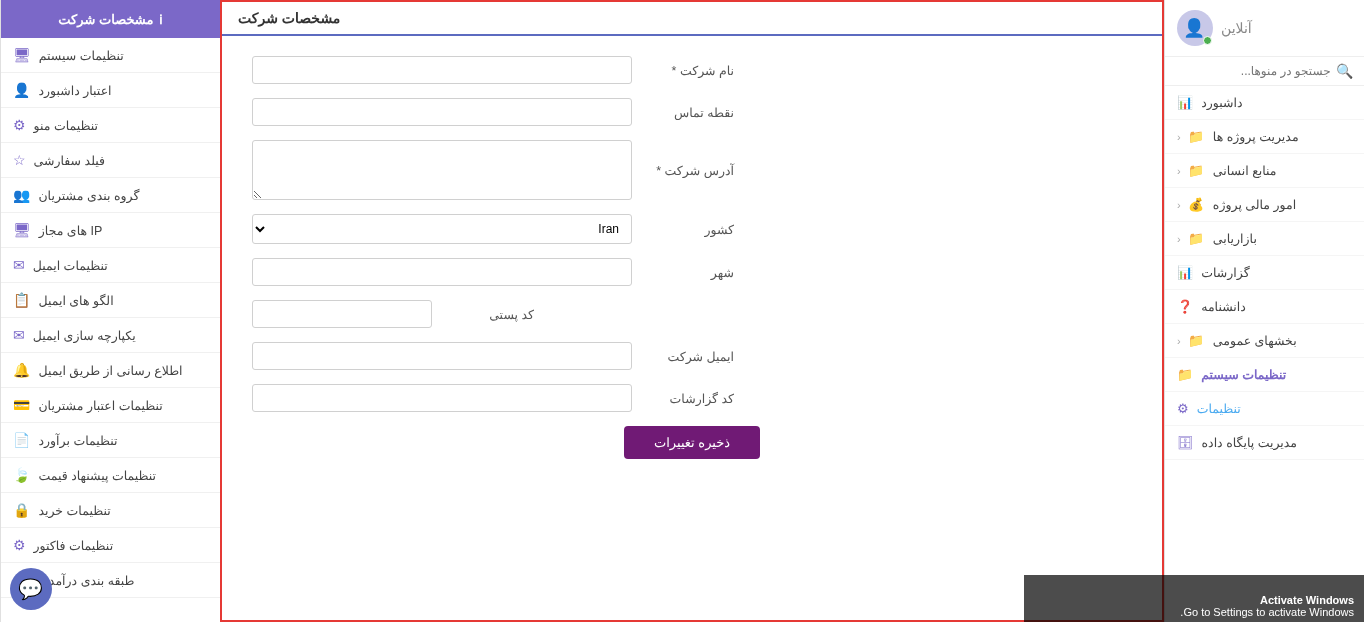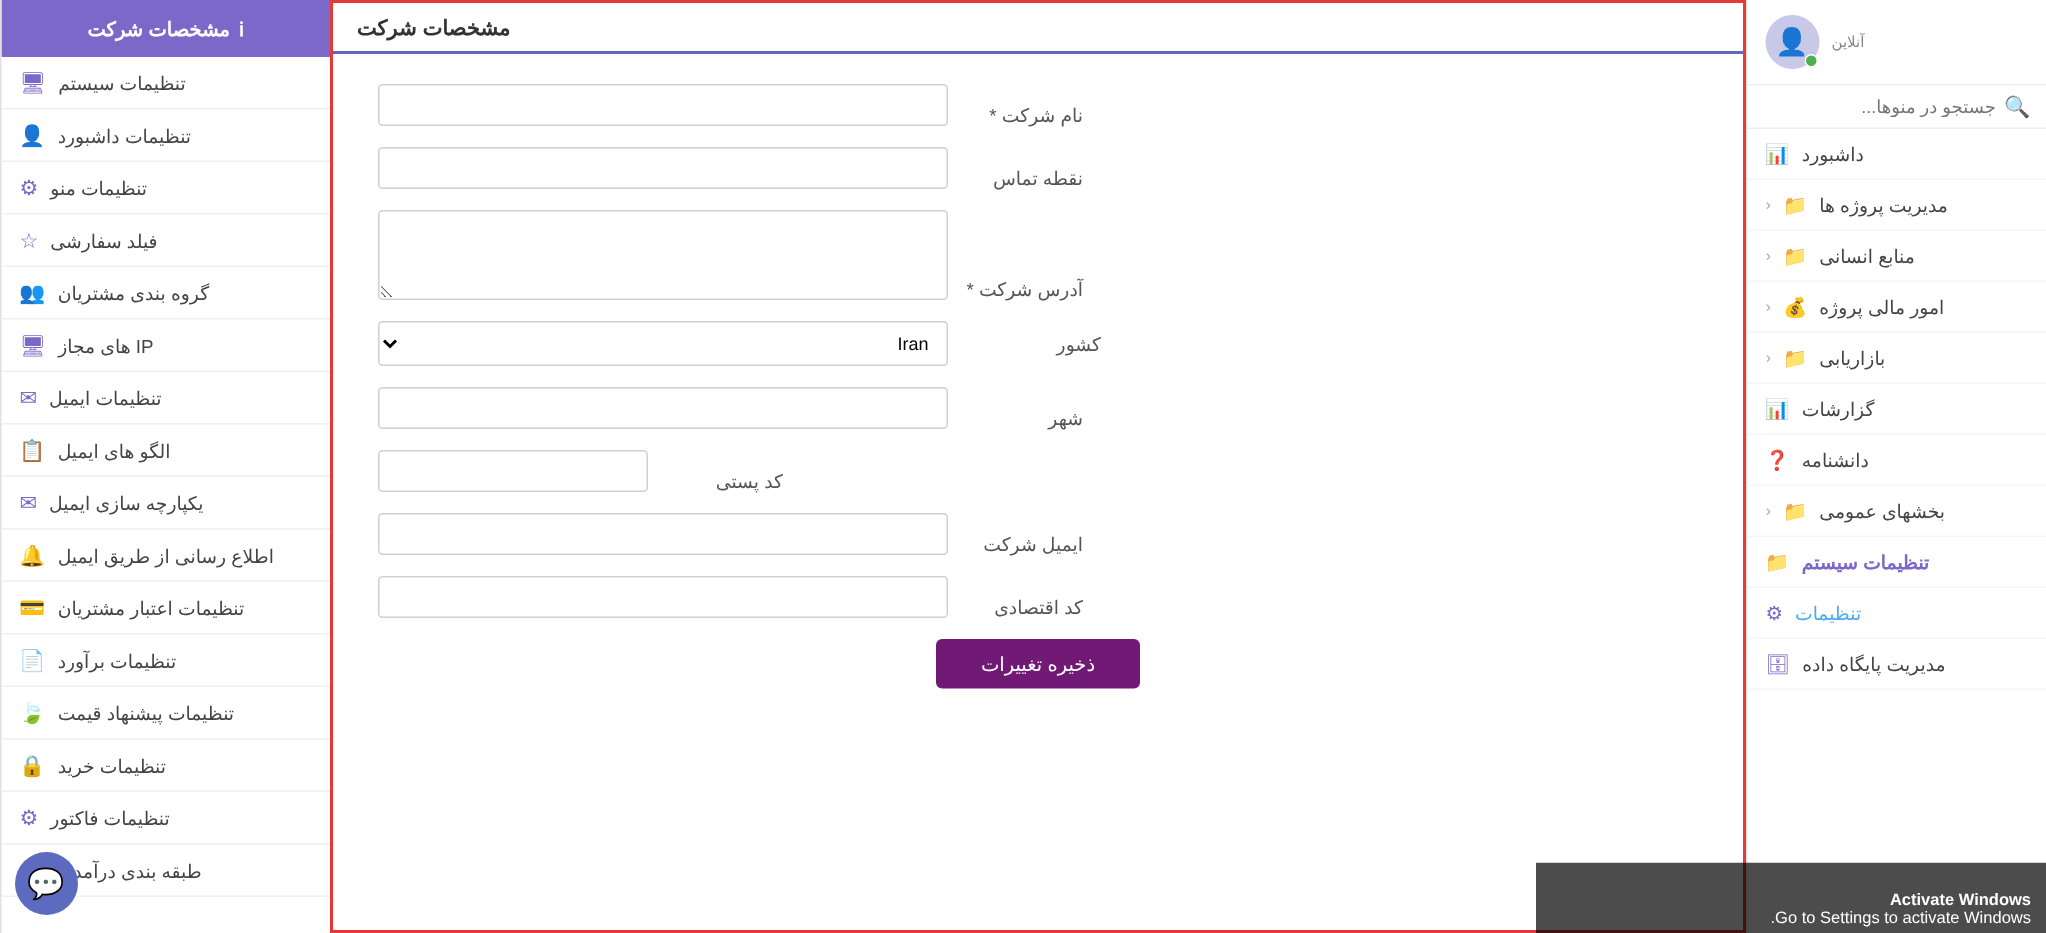--- a/index.html
+++ b/index.html
@@ -89,21 +89,21 @@
     .online-dot {
       width: 9px; height: 9px;
       background: #4caf50;
       border-radius: 50%;
       position: absolute;
       bottom: 1px; right: 1px;
       border: 1px solid #fff;
     }
 
     .online-label {
-      font-size: 10px;
+      font-size: 14px;
       color: #888;
       text-align: left;
     }
 
     .search-box {
       display: flex;
       align-items: center;
       padding: 6px 10px;
       border-bottom: 1px solid #eee;
       gap: 6px;
@@ -166,23 +166,24 @@
       font-weight: bold;
     }
 
     .form-area {
       padding: 20px 30px;
       flex: 1;
     }
 
     .form-row {
       display: flex;
-      align-items: flex-end;
+      align-items: center;
       justify-content: flex-end;
       margin-bottom: 14px;
+      gap: 12px;
     }
 
     .form-label {
       font-size: 12.5px;
       color: #555;
       min-width: 90px;
       text-align: right;
       white-space: nowrap;
     }
 
@@ -293,21 +294,21 @@
     <div class="sidebar-header">
       <span>ℹ</span>
       <span>مشخصات شرکت</span>
     </div>
     <div id="sidebar-items-container">
         <div class="sidebar-menu-item">
           <span>تنظیمات سیستم</span>
           <span class="icon">🖥</span>
         </div>
         <div class="sidebar-menu-item">
-          <span>تنظیمات داشبورد</span>
+          <span>اعتبار داشبورد</span>
           <span class="icon">👤</span>
         </div>
         <div class="sidebar-menu-item">
           <span>تنظیمات منو</span>
           <span class="icon">⚙</span>
         </div>
         <div class="sidebar-menu-item">
           <span>فیلد سفارشی</span>
           <span class="icon">☆</span>
         </div>
@@ -417,21 +418,21 @@
       <div class="form-row">
         <label class="form-label">
           <span>ایمیل شرکت</span>
         </label>
         <input class="form-input" type="text" style="">
       </div>
 
 
       <div class="form-row">
         <label class="form-label">
-          <span>کد اقتصادی</span>
+          <span>کد گزارشات</span>
         </label>
         <input class="form-input" type="text" style="">
       </div>
 
       <div class="save-btn-row">
         <button class="save-btn">ذخیره تغییرات</button>
       </div>
 
     </div>
   </div>

